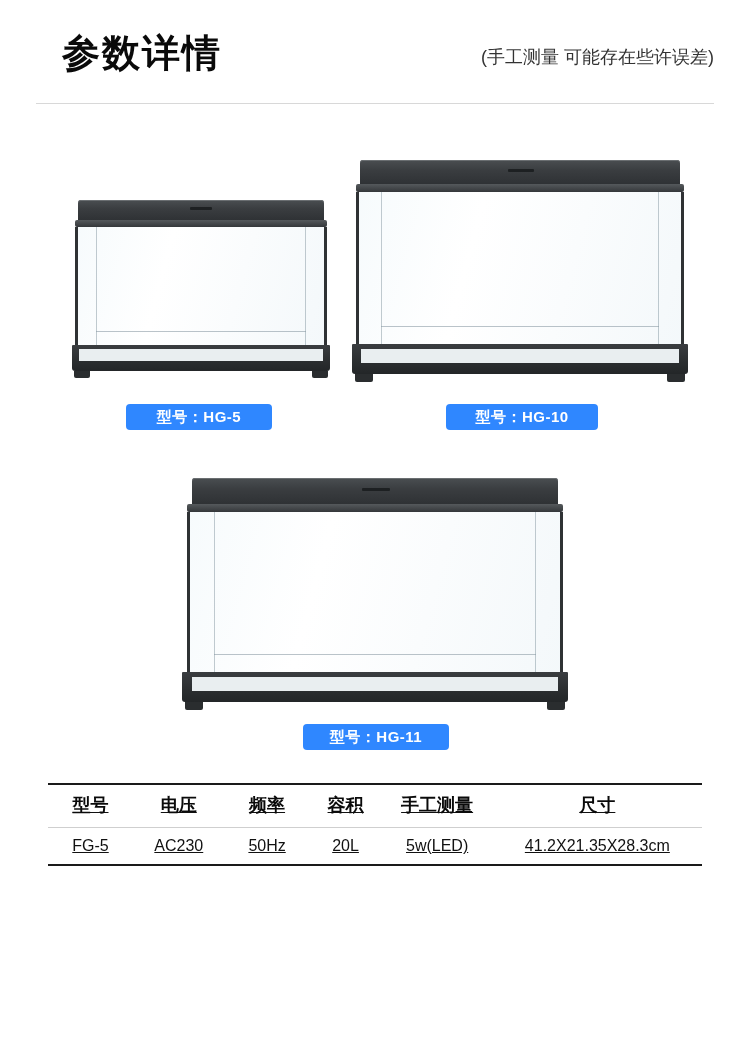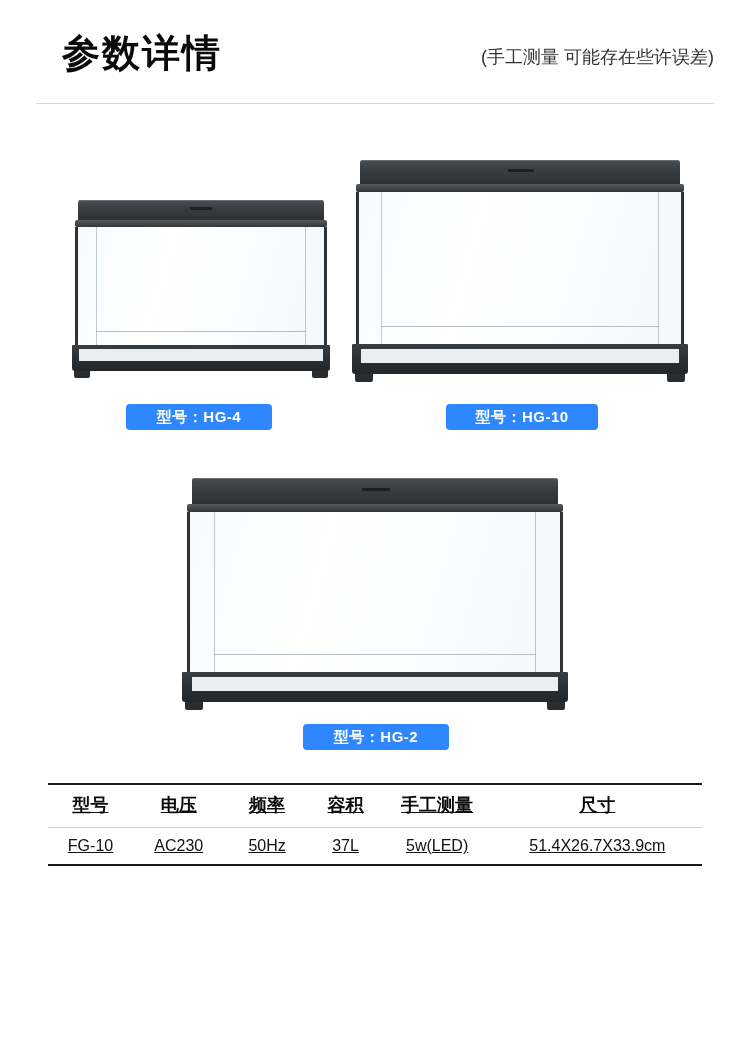--- a/index.html
+++ b/index.html
@@ -189,21 +189,21 @@
     <div class="glass-inner-right" style="right:18px; height:118px;"></div>
     <div class="back-line" style="left:18px; right:18px; top:104px;"></div>
   </div>
 
   <div class="base" style="left:0px; top:145px; width:258px; height:26px;">
     <div class="base-strip" style="left:7px; top:4px; width:244px; height:12px;"></div>
   </div>
   <div class="base-foot" style="left:2px; top:171px; width:16px; height:7px;"></div>
   <div class="base-foot" style="left:240px; top:171px; width:16px; height:7px;"></div>
 </div>
-<div class="badge" style="left:126px; top:404px; width:146px;">型号：HG-4</div>
+<div class="badge" style="left:126px; top:404px; width:146px;">型号：HG-5</div>
 
 <div class="tank" style="left:352px; top:160px; width:336px; height:230px;">
   <div class="lid" style="left:8px; top:0; width:320px; height:26px;"></div>
   <div class="lid-lip" style="left:4px; top:24px; width:328px; height:8px;"></div>
   <div class="lid-notch" style="left:156px; top:9px; width:26px; height:3px;"></div>
   <div class="glass" style="left:4px; top:32px; width:328px; height:152px;">
     <div class="glass-inner-left" style="left:22px; height:152px;"></div>
     <div class="glass-inner-right" style="right:22px; height:152px;"></div>
     <div class="back-line" style="left:22px; right:22px; top:134px;"></div>
   </div>
@@ -223,36 +223,36 @@
     <div class="glass-inner-left" style="left:24px; height:160px;"></div>
     <div class="glass-inner-right" style="right:24px; height:160px;"></div>
     <div class="back-line" style="left:24px; right:24px; top:142px;"></div>
   </div>
   <div class="base" style="left:0px; top:194px; width:386px; height:30px;">
     <div class="base-strip" style="left:10px; top:5px; width:366px; height:14px;"></div>
   </div>
   <div class="base-foot" style="left:3px; top:224px; width:18px; height:8px;"></div>
   <div class="base-foot" style="left:365px; top:224px; width:18px; height:8px;"></div>
 </div>
-<div class="badge" style="left:303px; top:724px; width:146px;">型号：HG-2</div>
+<div class="badge" style="left:303px; top:724px; width:146px;">型号：HG-11</div>
 
 <table class="spec-table">
   <thead>
     <tr class="rule-top">
       <th class="col-model">型号</th>
       <th class="col-voltage">电压</th>
       <th class="col-freq">频率</th>
       <th class="col-volume">容积</th>
       <th class="col-power">手工测量</th>
       <th class="col-size">尺寸</th>
     </tr>
   </thead>
   <tbody>
     <tr>
-      <td>FG-10</td>
+      <td>FG-5</td>
       <td>AC230</td>
       <td>50Hz</td>
-      <td>37L</td>
+      <td>20L</td>
       <td>5w(LED)</td>
-      <td>51.4X26.7X33.9cm</td>
+      <td>41.2X21.35X28.3cm</td>
     </tr>
   </tbody>
 </table>
 
 </body></html>

